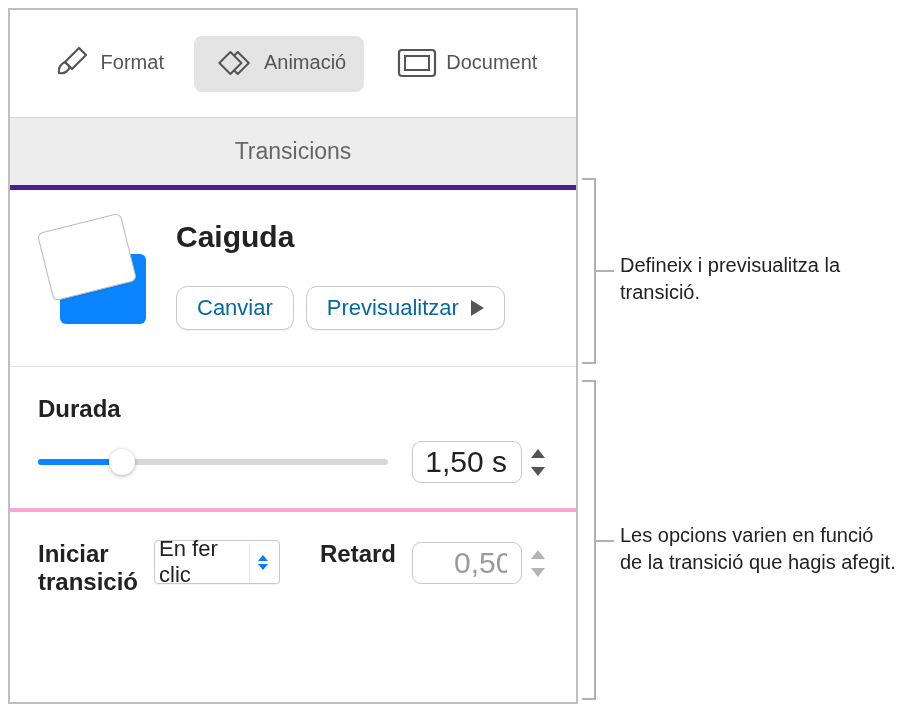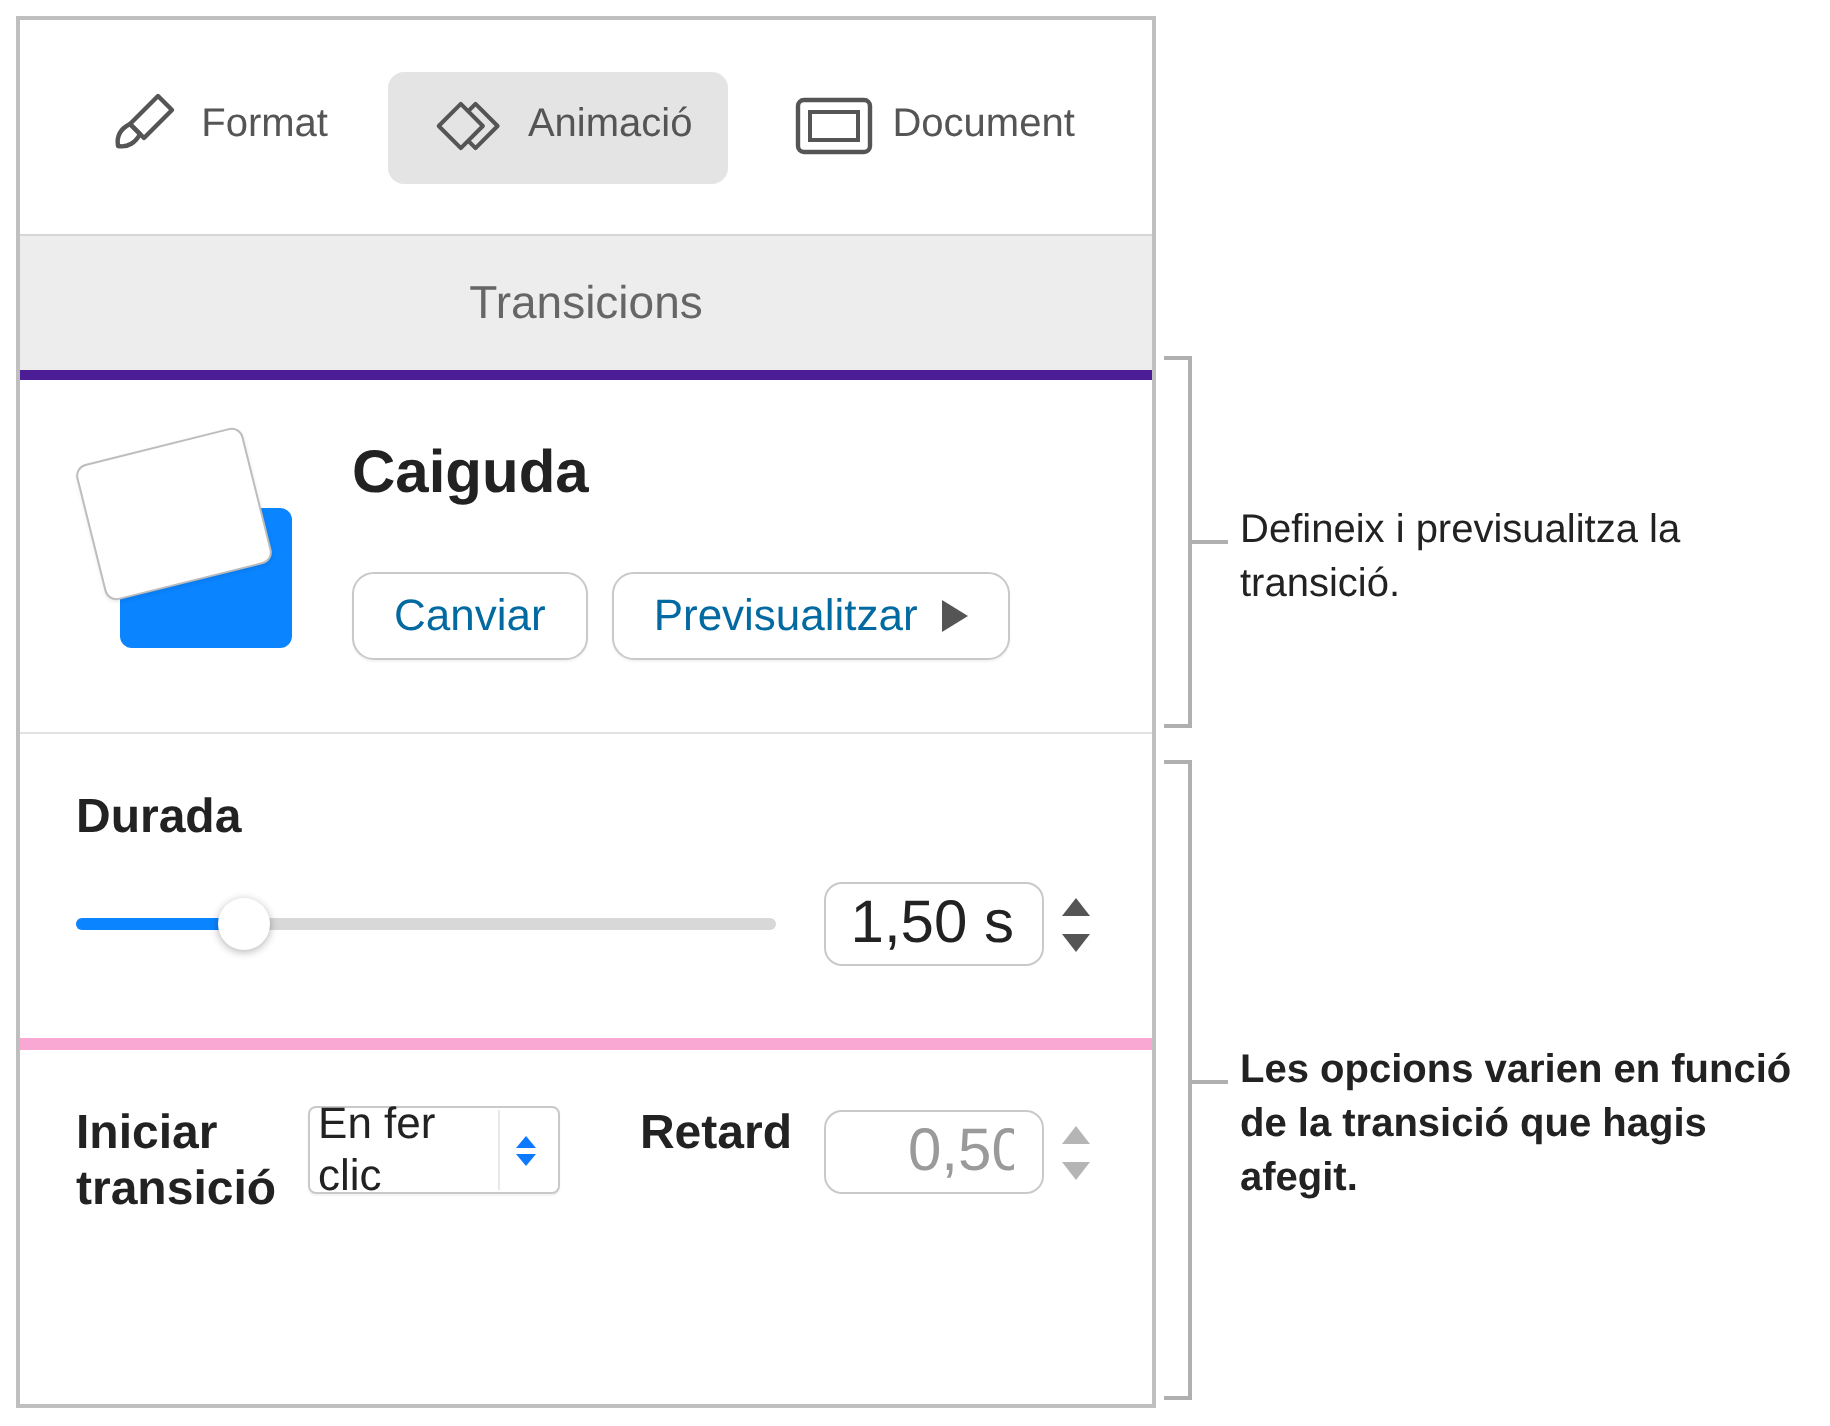--- a/index.html
+++ b/index.html
@@ -130,22 +130,22 @@
       gap: 12px;
     }
     .play-triangle {
       width: 0;
       height: 0;
       border-top: 8px solid transparent;
       border-bottom: 8px solid transparent;
       border-left: 13px solid #555;
     }
     .duration-block {
-      padding: 28px 28px 36px;
-      border-bottom: 6px solid #f9a8d4;
+      padding: 28px 28px 25px;
+      border-bottom: 4px solid #f9a8d4;
     }
     .field-label {
       font-size: 24px;
       font-weight: 600;
       color: #222;
       margin-bottom: 18px;
     }
     .duration-controls {
       display: flex;
       align-items: center;
@@ -289,21 +289,21 @@
       border-top: 6px solid #0b7aff;
     }
     
     .callout {
       position: absolute;
       font-size: 20px;
       color: #222;
       line-height: 1.35;
     }
     .callout1-text { left: 620px; top: 252px; }
-    .callout2-text { left: 620px; top: 522px; font-weight: bold; }
+    .callout2-text { left: 620px; top: 522px; }
     .callout-bracket {
       position: absolute;
       border-right: 2px solid #b0b0b0;
     }
     .callout-tick {
       position: absolute;
       height: 2px;
       background: #b0b0b0;
     }
     .callout-lead {

